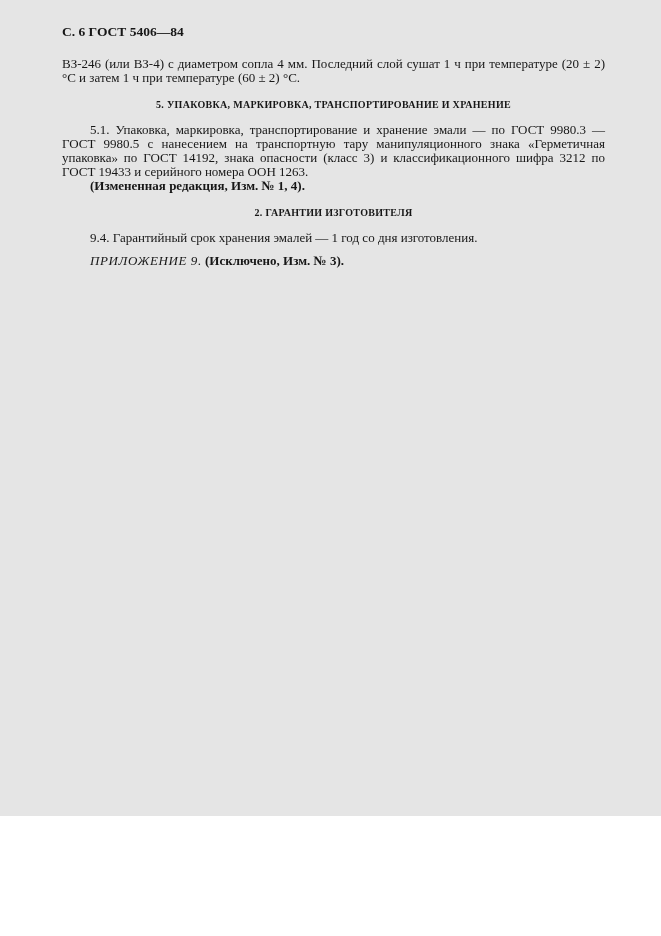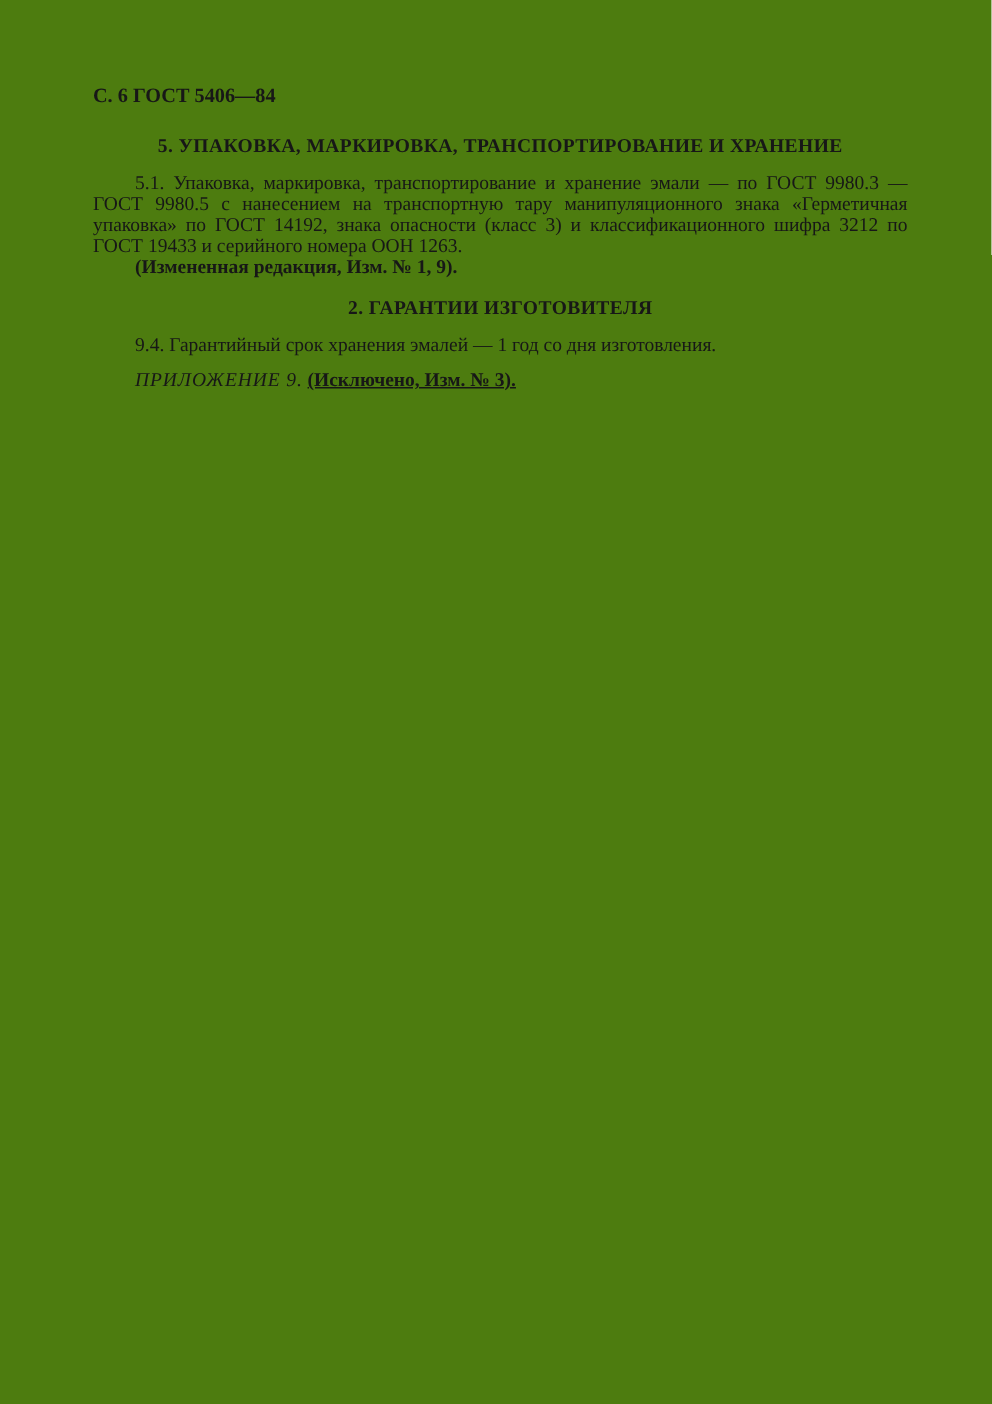--- a/index.html
+++ b/index.html
@@ -3,24 +3,24 @@
 <meta charset="utf-8">
 <style>
   html, body {
     margin: 0;
     padding: 0;
     background: #ffffff;
   }
   .page {
     position: relative;
     width: 661px;
-    height: 936px;
+    height: 816px;
     box-sizing: border-box;
-    padding: 56px 56px 0 62px;
-    background: #4d7c0f;
+    padding: 24px 56px 0 62px;
+    background: #e5e5e5;
     color: #171717;
     font-family: "Liberation Serif", "DejaVu Serif", serif;
     font-size: 13px;
     line-height: 14px;
     overflow: hidden;
   }
   .page-header {
     font-weight: bold;
     font-size: 13.5px;
     line-height: 15px;
@@ -34,21 +34,21 @@
   }
   .indent {
     text-indent: 28px;
   }
   .amendment {
     font-weight: bold;
     padding-left: 28px;
   }
   .section-heading {
     font-weight: bold;
-    font-size: 13px;
+    font-size: 10px;
     line-height: 15px;
     text-align: center;
     margin: 12px 0 11px 0;
     letter-spacing: 0.3px;
   }
   .clause {
     text-align: justify;
   }
   .clause + .clause {
     margin-top: 0;
@@ -56,37 +56,37 @@
   .appendix-line {
     margin-top: 9px;
     text-indent: 28px;
   }
   .appendix-label {
     font-style: italic;
     letter-spacing: 0.6px;
   }
   .appendix-note {
     font-weight: bold;
-    text-decoration: underline;
   }
 </style>
 </head>
 <body>
 
 <div class="page">
 
   <div class="page-header">С. 6 ГОСТ 5406—84</div>
 
+  <p class="body-text">ВЗ-246 (или ВЗ-4) с диаметром сопла 4 мм. Последний слой сушат 1 ч при температуре (20 ± 2) °С и затем 1 ч при температуре (60 ± 2) °С.</p>
 
 
   <h2 class="section-heading">5. УПАКОВКА, МАРКИРОВКА, ТРАНСПОРТИРОВАНИЕ И ХРАНЕНИЕ</h2>
 
   <p class="clause indent">5.1. Упаковка, маркировка, транспортирование и хранение эмали — по ГОСТ 9980.3 — ГОСТ 9980.5 с нанесением на транспортную тару манипуляционного знака «Герметичная упаковка» по ГОСТ 14192, знака опасности (класс 3) и классификационного шифра 3212 по ГОСТ 19433 и серийного номера ООН 1263.</p>
 
-  <p class="amendment">(Измененная редакция, Изм. № 1, 9).</p>
+  <p class="amendment">(Измененная редакция, Изм. № 1, 4).</p>
 
   <h2 class="section-heading">2. ГАРАНТИИ ИЗГОТОВИТЕЛЯ</h2>
 
 
   <p class="clause indent">9.4. Гарантийный срок хранения эмалей — 1 год со дня изготовления.</p>
 
   <p class="appendix-line">
     <span class="appendix-label">ПРИЛОЖЕНИЕ 9.</span>
     <span class="appendix-note">(Исключено, Изм. № 3).</span>
   </p>

